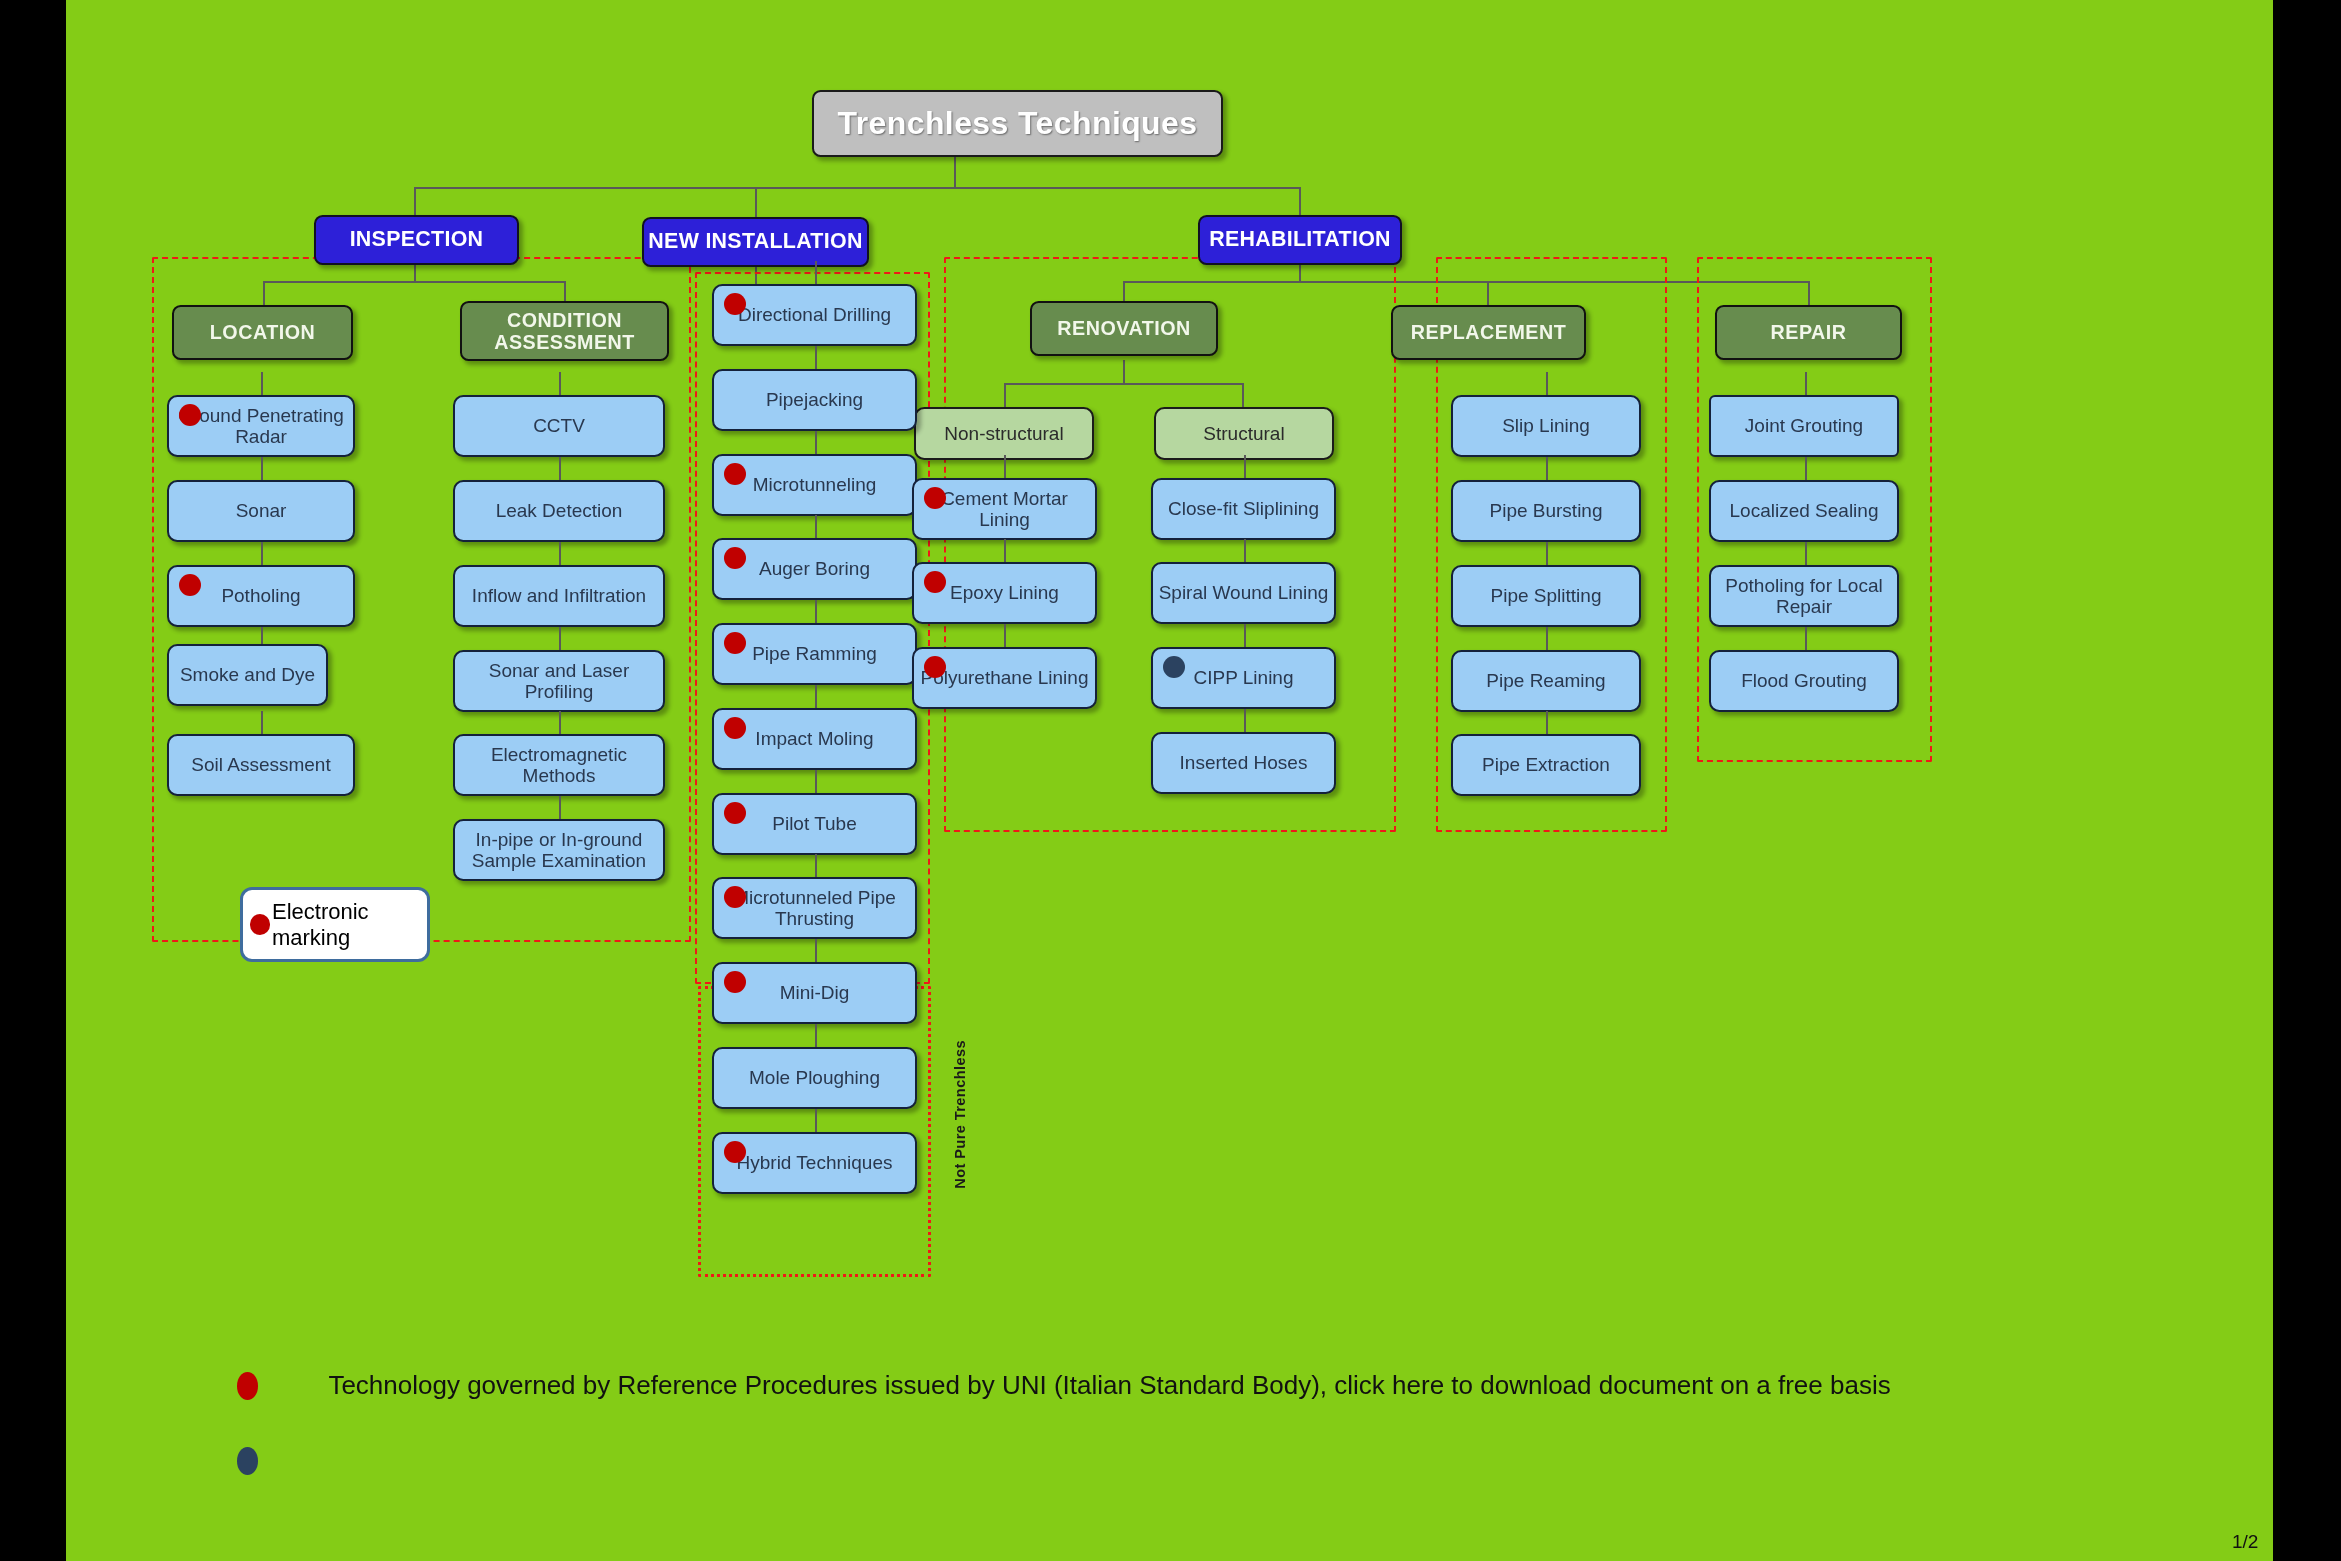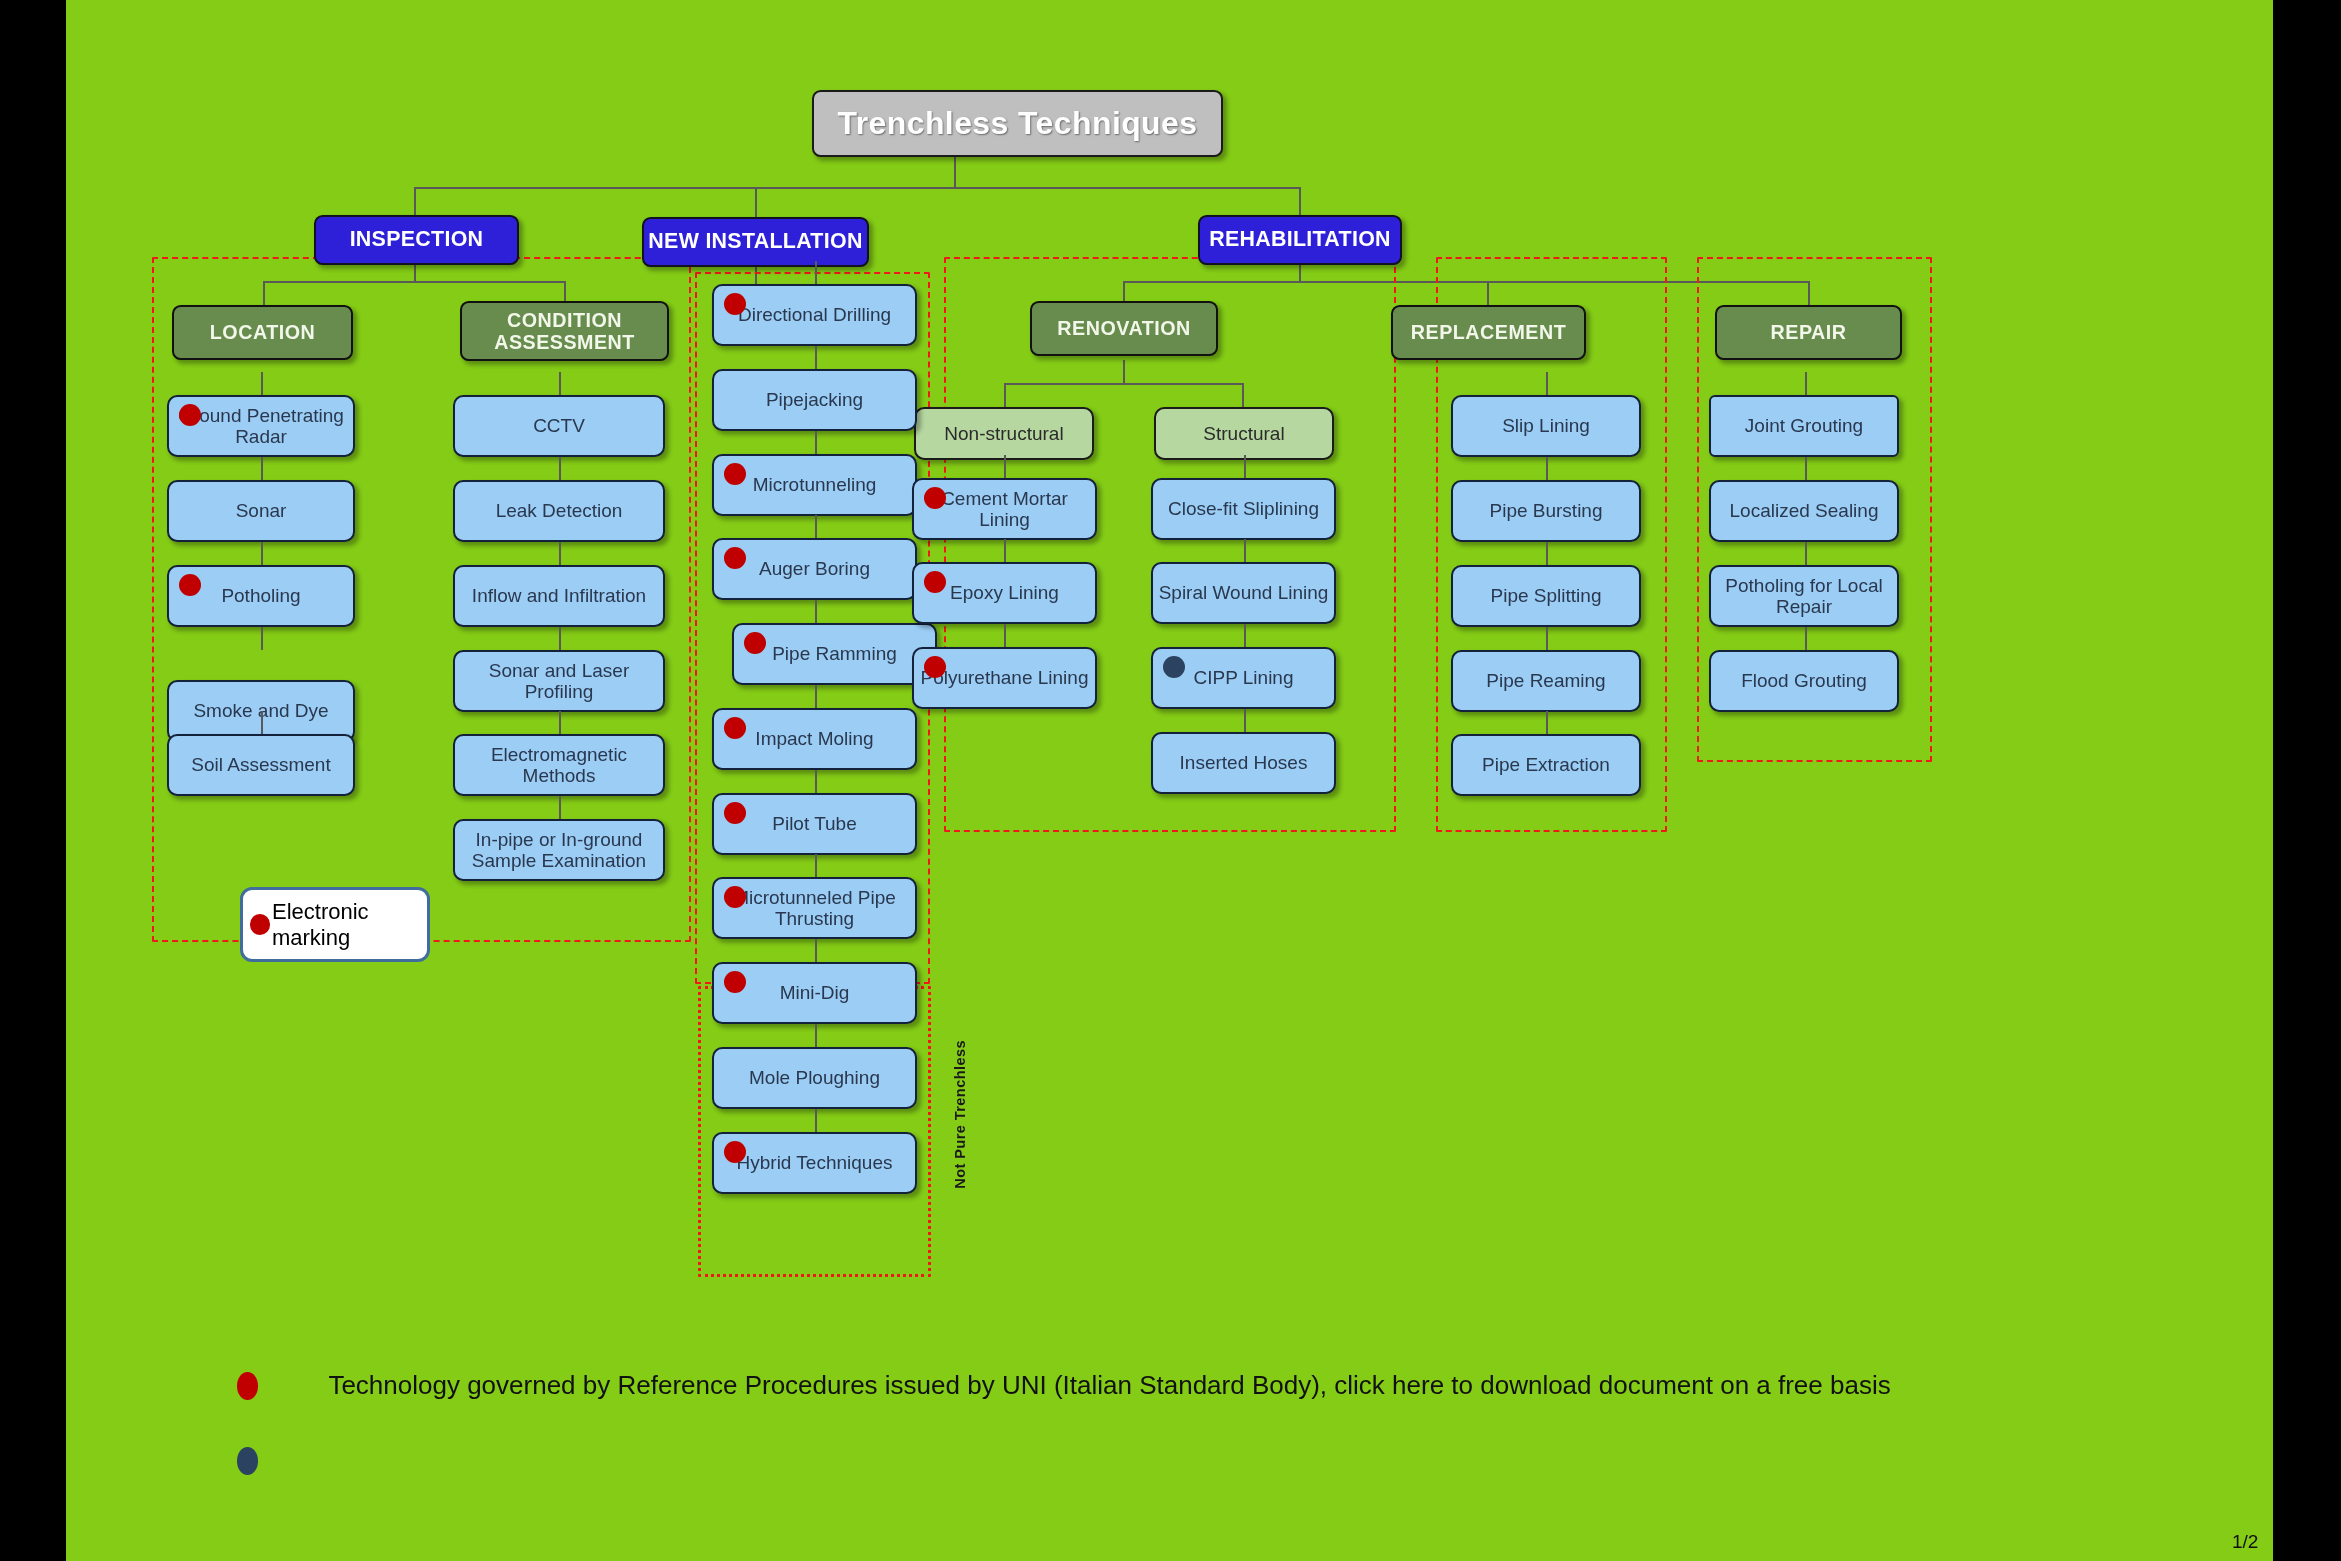--- a/index.html
+++ b/index.html
@@ -108,21 +108,21 @@
       <div class="conn conn-v" style="left: 195px; top: 457px; height: 23px;"></div>
       <div class="box leaf-box" style="left: 101px; top: 480px; width: 188px; height: 62px;">
         <span style="padding: 0px 5.1px;">Sonar</span>
       </div>
       <div class="conn conn-v" style="left: 195px; top: 542px; height: 23px;"></div>
       <div class="box leaf-box" style="left: 101px; top: 565px; width: 188px; height: 62px;">
         <span style="padding: 0px 5.1px;">Potholing</span>
         <span class="dot dot-red" style="width: 22px; height: 22px; left: 10.3px; top: 6.8px;"></span>
       </div>
       <div class="conn conn-v" style="left: 195px; top: 627px; height: 23px;"></div>
-      <div class="box leaf-box" style="left: 101px; top: 680px; width: 188px; height: 62px;">
+      <div class="box leaf-box" style="left: 101px; top: 644px; width: 161px; height: 62px;">
         <span style="padding: 0px 5.1px;">Smoke and Dye</span>
       </div>
       <div class="conn conn-v" style="left: 195px; top: 711px; height: 23px;"></div>
       <div class="box leaf-box" style="left: 101px; top: 734px; width: 188px; height: 62px;">
         <span style="padding: 0px 5.1px;">Soil Assessment</span>
       </div>
       <div class="conn conn-v" style="left: 493px; top: 372px; height: 23px;"></div>
       <div class="box leaf-box" style="left: 387px; top: 395px; width: 212px; height: 62px;">
         <span style="padding: 0px 5.1px;">CCTV</span>
       </div>
@@ -159,21 +159,21 @@
       <div class="box leaf-box" style="left: 646px; top: 454px; width: 205px; height: 62px;">
         <span style="padding: 0px 5.1px;">Microtunneling</span>
         <span class="dot dot-red" style="width: 22px; height: 22px; left: 10.3px; top: 6.8px;"></span>
       </div>
       <div class="conn conn-v" style="left: 749px; top: 515px; height: 23px;"></div>
       <div class="box leaf-box" style="left: 646px; top: 538px; width: 205px; height: 62px;">
         <span style="padding: 0px 5.1px;">Auger Boring</span>
         <span class="dot dot-red" style="width: 22px; height: 22px; left: 10.3px; top: 6.8px;"></span>
       </div>
       <div class="conn conn-v" style="left: 749px; top: 600px; height: 23px;"></div>
-      <div class="box leaf-box" style="left: 646px; top: 623px; width: 205px; height: 62px; margin-left: 20px;">
+      <div class="box leaf-box" style="left: 646px; top: 623px; width: 205px; height: 62px;">
         <span style="padding: 0px 5.1px;">Pipe Ramming</span>
         <span class="dot dot-red" style="width: 22px; height: 22px; left: 10.3px; top: 6.8px;"></span>
       </div>
       <div class="conn conn-v" style="left: 749px; top: 685px; height: 23px;"></div>
       <div class="box leaf-box" style="left: 646px; top: 708px; width: 205px; height: 62px;">
         <span style="padding: 0px 5.1px;">Impact Moling</span>
         <span class="dot dot-red" style="width: 22px; height: 22px; left: 10.3px; top: 6.8px;"></span>
       </div>
       <div class="conn conn-v" style="left: 749px; top: 770px; height: 23px;"></div>
       <div class="box leaf-box" style="left: 646px; top: 793px; width: 205px; height: 62px;">

